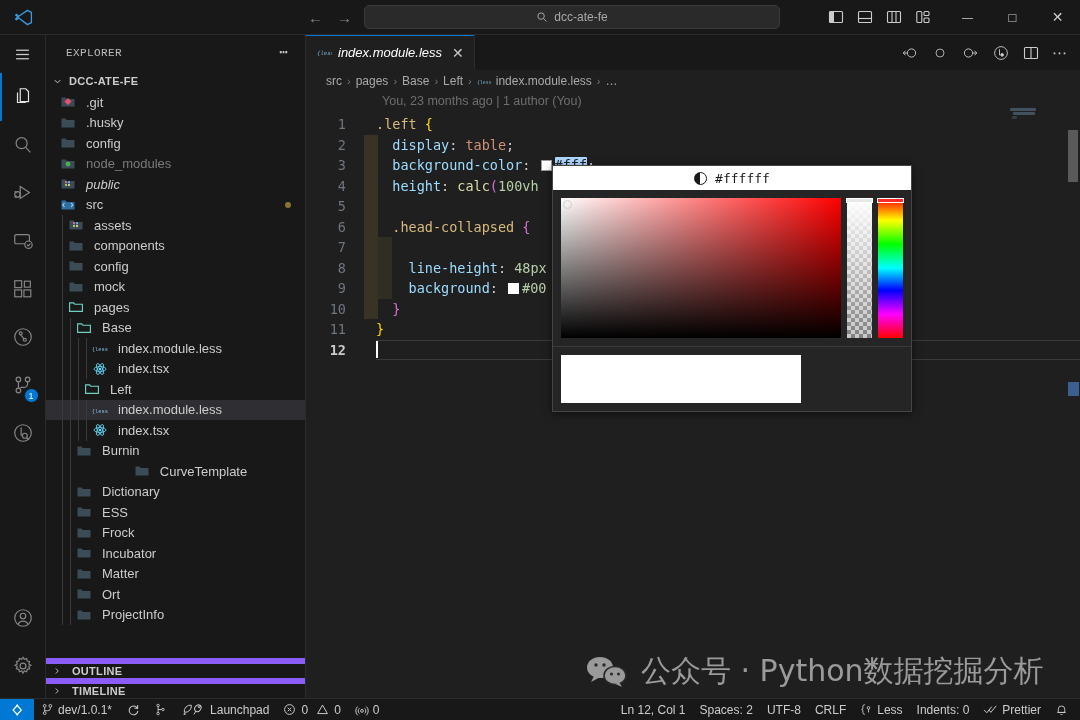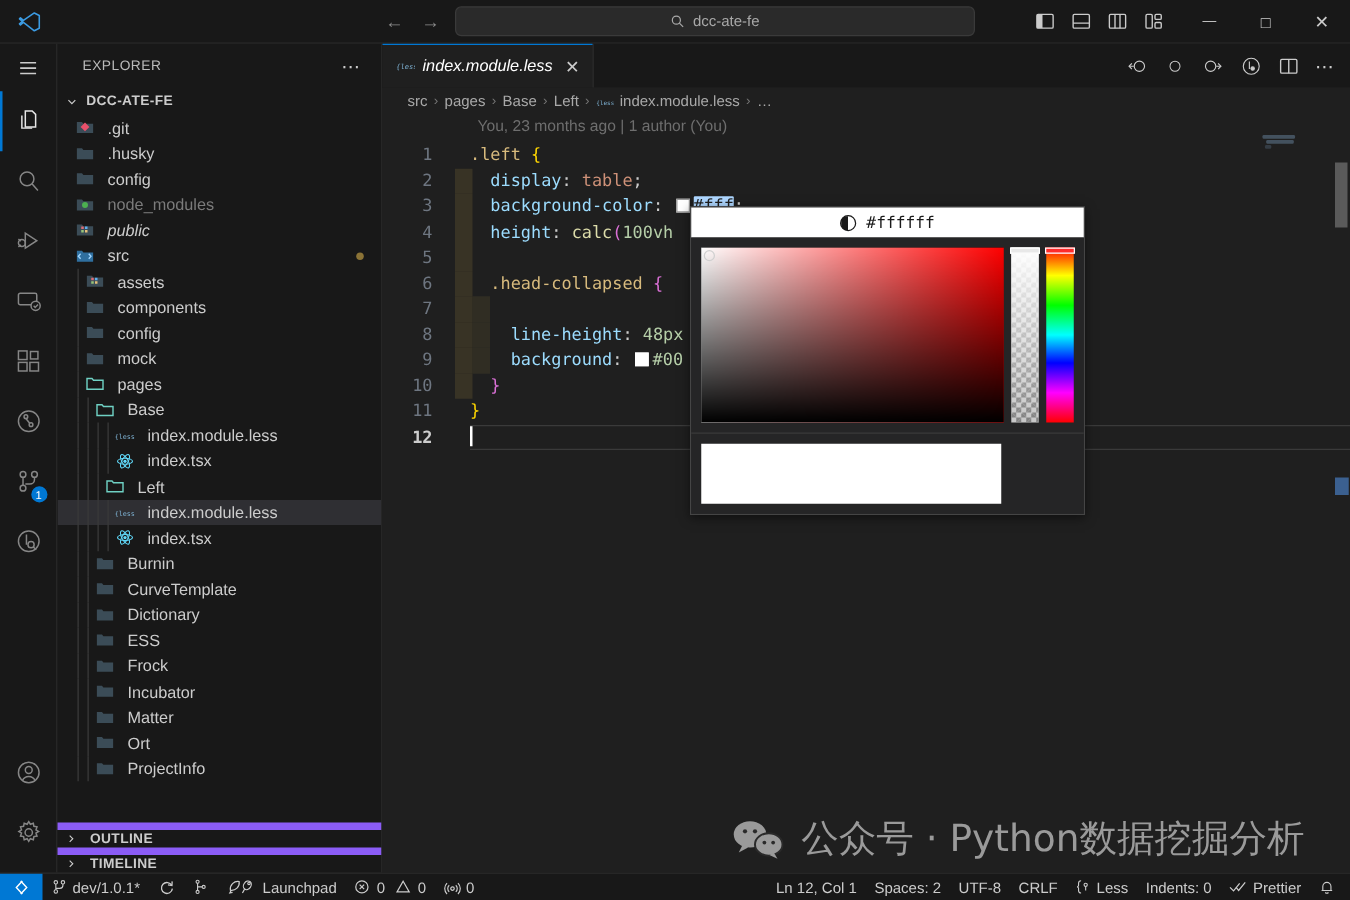--- a/index.html
+++ b/index.html
@@ -53,21 +53,21 @@
     display: flex; align-items: center; justify-content: center; padding: 0 3px;
     border: 1px solid #181818;
   }
   .ab-spacer { flex: 1; }
 
   
   .sidebar { width: 260px; background: #181818; display: flex; flex-direction: column;
              border-right: 1px solid #2b2b2b; }
   .sb-header {
     height: 35px; display: flex; align-items: center; padding: 0 8px 0 20px;
-    font-size: 11px; letter-spacing: .4px; color: #bbbbbb; text-transform: uppercase;
+    font-size: 11px; letter-spacing: .4px; color: #bbbbbb; text-transform: uppercase; font-family: Liberation Mono, monospace;
   }
   .sb-header .dots { margin-left: auto; color: #cccccc; font-size: 15px; letter-spacing: 1px; padding-right: 8px;}
   .sb-section-root {
     height: 22px; display: flex; align-items: center; gap: 3px; padding-left: 6px;
     font-size: 11px; font-weight: bold; letter-spacing: .3px; color: #cccccc;
   }
   .tree { flex: 1; overflow: hidden; }
   .row {
     height: 20.5px; display: flex; align-items: center; gap: 10px; font-size: 13px;
     color: #cccccc; position: relative; white-space: nowrap;
@@ -133,21 +133,21 @@
 
   
   .minimap { position: absolute; right: 14px; top: 0; width: 64px; bottom: 0; }
   .mm-line { height: 3px; margin-bottom: 1px; background: #4a5a6a; opacity: .85; border-radius: 1px; }
   .vscroll { position: absolute; right: 0; top: 0; width: 14px; bottom: 0; }
   .vthumb { position: absolute; right: 2px; width: 10px; background: #5a5a5a; border-radius: 0; }
   .vmark { position: absolute; right: 1px; width: 11px; height: 14px; background: #3b6090; }
 
   
   .colorpicker {
-    position: absolute; left: 552px; top: 165px; width: 316px; background: #252526;
+    position: absolute; left: 552px; top: 165px; width: 360px; background: #252526;
     border: 1px solid #454545; box-shadow: 0 2px 8px rgba(0,0,0,.5); z-index: 40;
   }
   .cp-header {
     height: 24px; background: #ffffff; color: #1a1a1a; display: flex; align-items: center;
     justify-content: center; gap: 8px; font-family: "DejaVu Sans Mono", monospace; font-size: 13px;
   }
   .cp-contrast { width: 13px; height: 13px; border-radius: 50%; border: 1.6px solid #1a1a1a;
      background: linear-gradient(90deg,#1a1a1a 50%, #ffffff 50%); }
   .cp-body { display: flex; padding: 8px; gap: 6px; background: #252526; }
   .cp-sv { position: relative; width: 288px; height: 140px;
@@ -525,21 +525,21 @@
           <div class="row" style="padding-left: 30px;">
             <div class="guide" style="left: 16px;"></div>
             <div class="guide" style="left: 24px;"></div>
             <span class="ic">
               <svg width="16" height="16" viewBox="0 0 16 16">
                 <path d="M1.5 3.6h4.1l1.1 1.3h7.8v7.5h-13z" fill="#3b4c57"></path>
               </svg>
             </span>
             <span>Burnin</span>
           </div>
-          <div class="row" style="padding-left: 30px;">
+          <div class="row" style="padding-left: 30px; justify-content: center;">
             <div class="guide" style="left: 16px;"></div>
             <div class="guide" style="left: 24px;"></div>
             <span class="ic">
               <svg width="16" height="16" viewBox="0 0 16 16">
                 <path d="M1.5 3.6h4.1l1.1 1.3h7.8v7.5h-13z" fill="#3b4c57"></path>
               </svg>
             </span>
             <span>CurveTemplate</span>
           </div>
           <div class="row" style="padding-left: 30px;">

